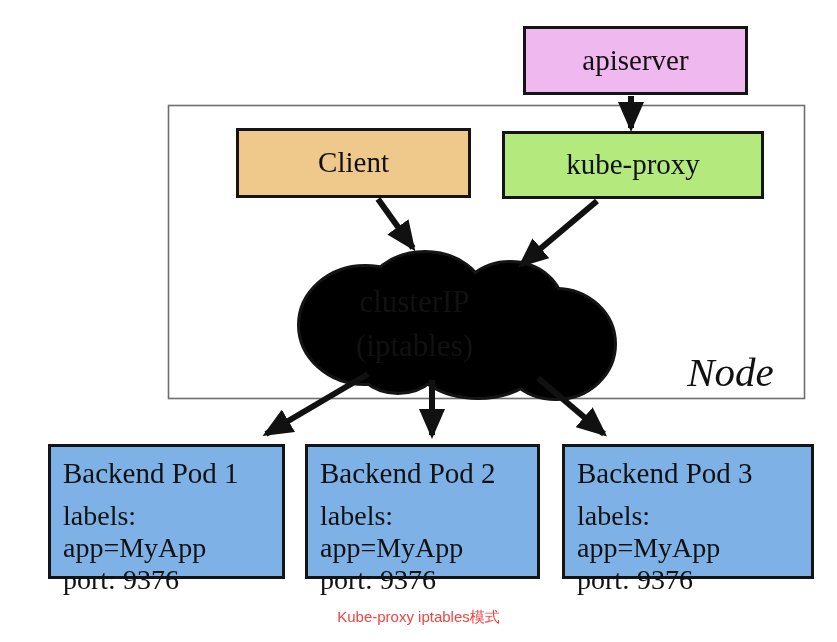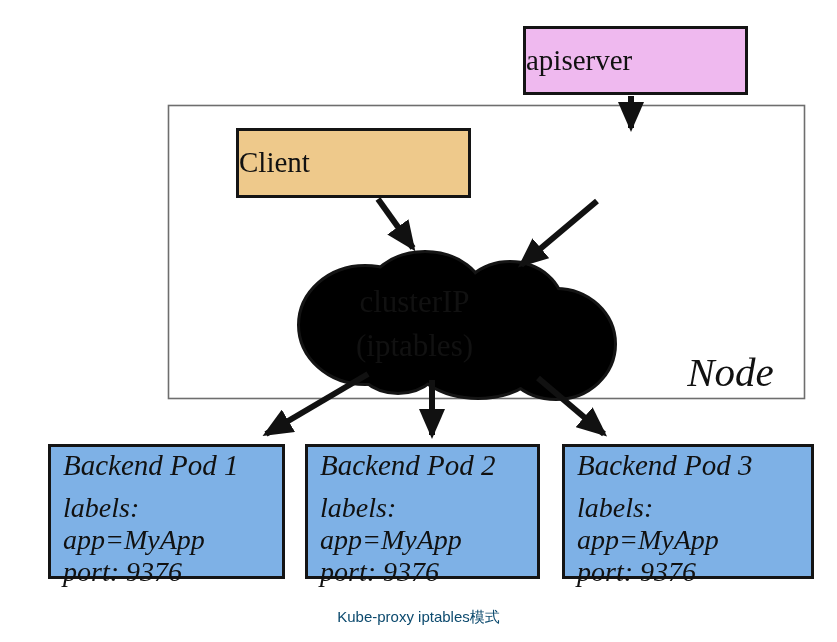--- a/index.html
+++ b/index.html
@@ -15,35 +15,35 @@
   .layer {
     position: absolute;
     left: 0; top: 0;
   }
   .box {
     position: absolute;
     box-sizing: border-box;
     border: 3px solid #141414;
     display: flex;
     align-items: center;
+    justify-content: center;
     font-size: 29px;
     line-height: 1.1;
   }
   .box-apiserver { left: 523px; top: 26px;  width: 225px; height: 69px; }
   .box-client    { left: 221px; top: 128px; width: 235px; height: 70px; }
   .box-kubeproxy { left: 502px; top: 131px; width: 262px; height: 68px; }
   .pod {
     position: absolute;
     box-sizing: border-box;
     border: 3px solid #141414;
     top: 444px;
     width: 237px;
     height: 135px;
-    padding: 0 12px;
-    font-style: italic;
+    padding: 8px 12px;
   }
   .pod-1 { left: 48px;  }
   .pod-2 { left: 305px; width: 235px; }
   .pod-3 { left: 562px; width: 252px; }
   .pod-title { font-size: 29px; line-height: 36px; }
   .pod-detail { font-size: 28px; line-height: 32px; }
   .pod-details { margin-top: 9px; }
   .cloud-text {
     position: absolute;
     left: 307px;
@@ -116,20 +116,23 @@
   </svg>
 
   <div class="box box-apiserver" style="background-color: rgb(239, 185, 239);">
     <span>apiserver</span>
   </div>
 
   <div class="box box-client" style="background-color: rgb(238, 201, 139); margin-left: 15px;">
     <span>Client</span>
   </div>
 
+  <div class="box box-kubeproxy" style="background-color: rgb(180, 233, 126);">
+    <span>kube-proxy</span>
+  </div>
 
   <div class="cloud-text">
     <div>clusterIP</div>
     <div>(iptables)</div>
   </div>
 
   <div class="node-label">Node</div>
 
   <div class="pod pod-1" style="background-color: rgb(126, 177, 230);">
     <div class="pod-title">Backend Pod 1</div>
@@ -148,15 +151,15 @@
   </div>
 
   <div class="pod pod-3" style="background-color: rgb(126, 177, 230);">
     <div class="pod-title">Backend Pod 3</div>
     <div class="pod-details">
       <div class="pod-detail">labels: app=MyApp</div>
       <div class="pod-detail">port: 9376</div>
     </div>
   </div>
 
-  <div class="caption" style="color: #0c4a6e;">Kube-proxy iptables模式</div>
+  <div class="caption" style="color: #ef4444;">Kube-proxy iptables模式</div>
 
 </div>
 
 </body></html>

